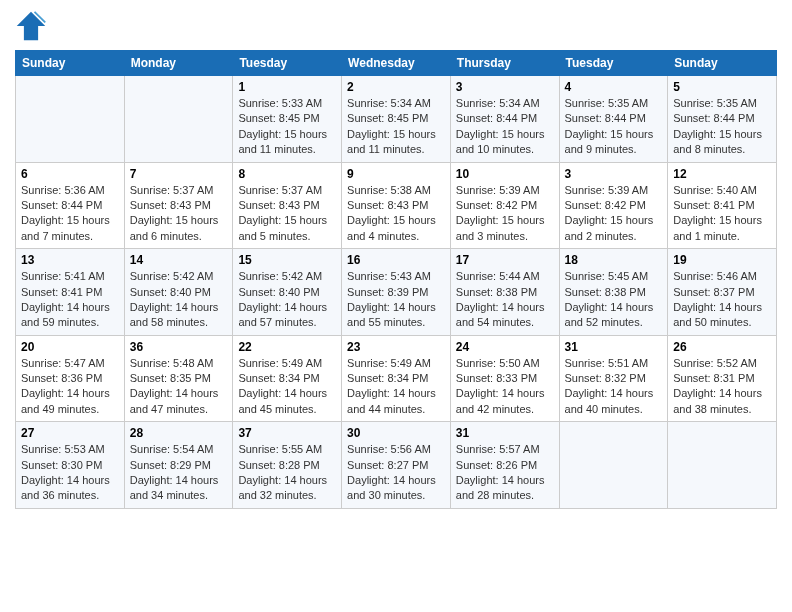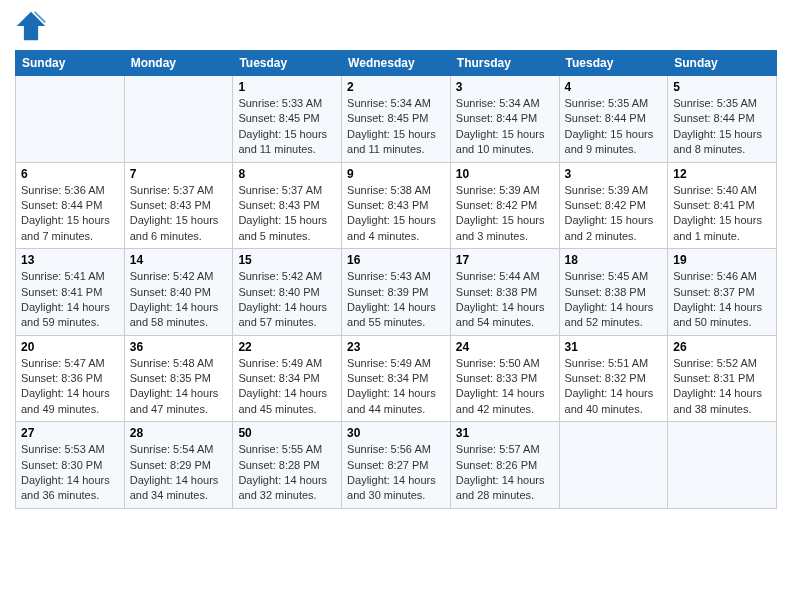--- a/index.html
+++ b/index.html
@@ -245,21 +245,21 @@
         <tr>
           <td>
             <span class="day-num">27</span>
             <div class="day-info">Sunrise: 5:53 AM<br>Sunset: 8:30 PM<br>Daylight: 14 hours and 36 minutes.</div>
           </td>
           <td>
             <span class="day-num">28</span>
             <div class="day-info">Sunrise: 5:54 AM<br>Sunset: 8:29 PM<br>Daylight: 14 hours and 34 minutes.</div>
           </td>
           <td>
-            <span class="day-num">50</span>
+            <span class="day-num">37</span>
             <div class="day-info">Sunrise: 5:55 AM<br>Sunset: 8:28 PM<br>Daylight: 14 hours and 32 minutes.</div>
           </td>
           <td>
             <span class="day-num">30</span>
             <div class="day-info">Sunrise: 5:56 AM<br>Sunset: 8:27 PM<br>Daylight: 14 hours and 30 minutes.</div>
           </td>
           <td>
             <span class="day-num">31</span>
             <div class="day-info">Sunrise: 5:57 AM<br>Sunset: 8:26 PM<br>Daylight: 14 hours and 28 minutes.</div>
           </td>

